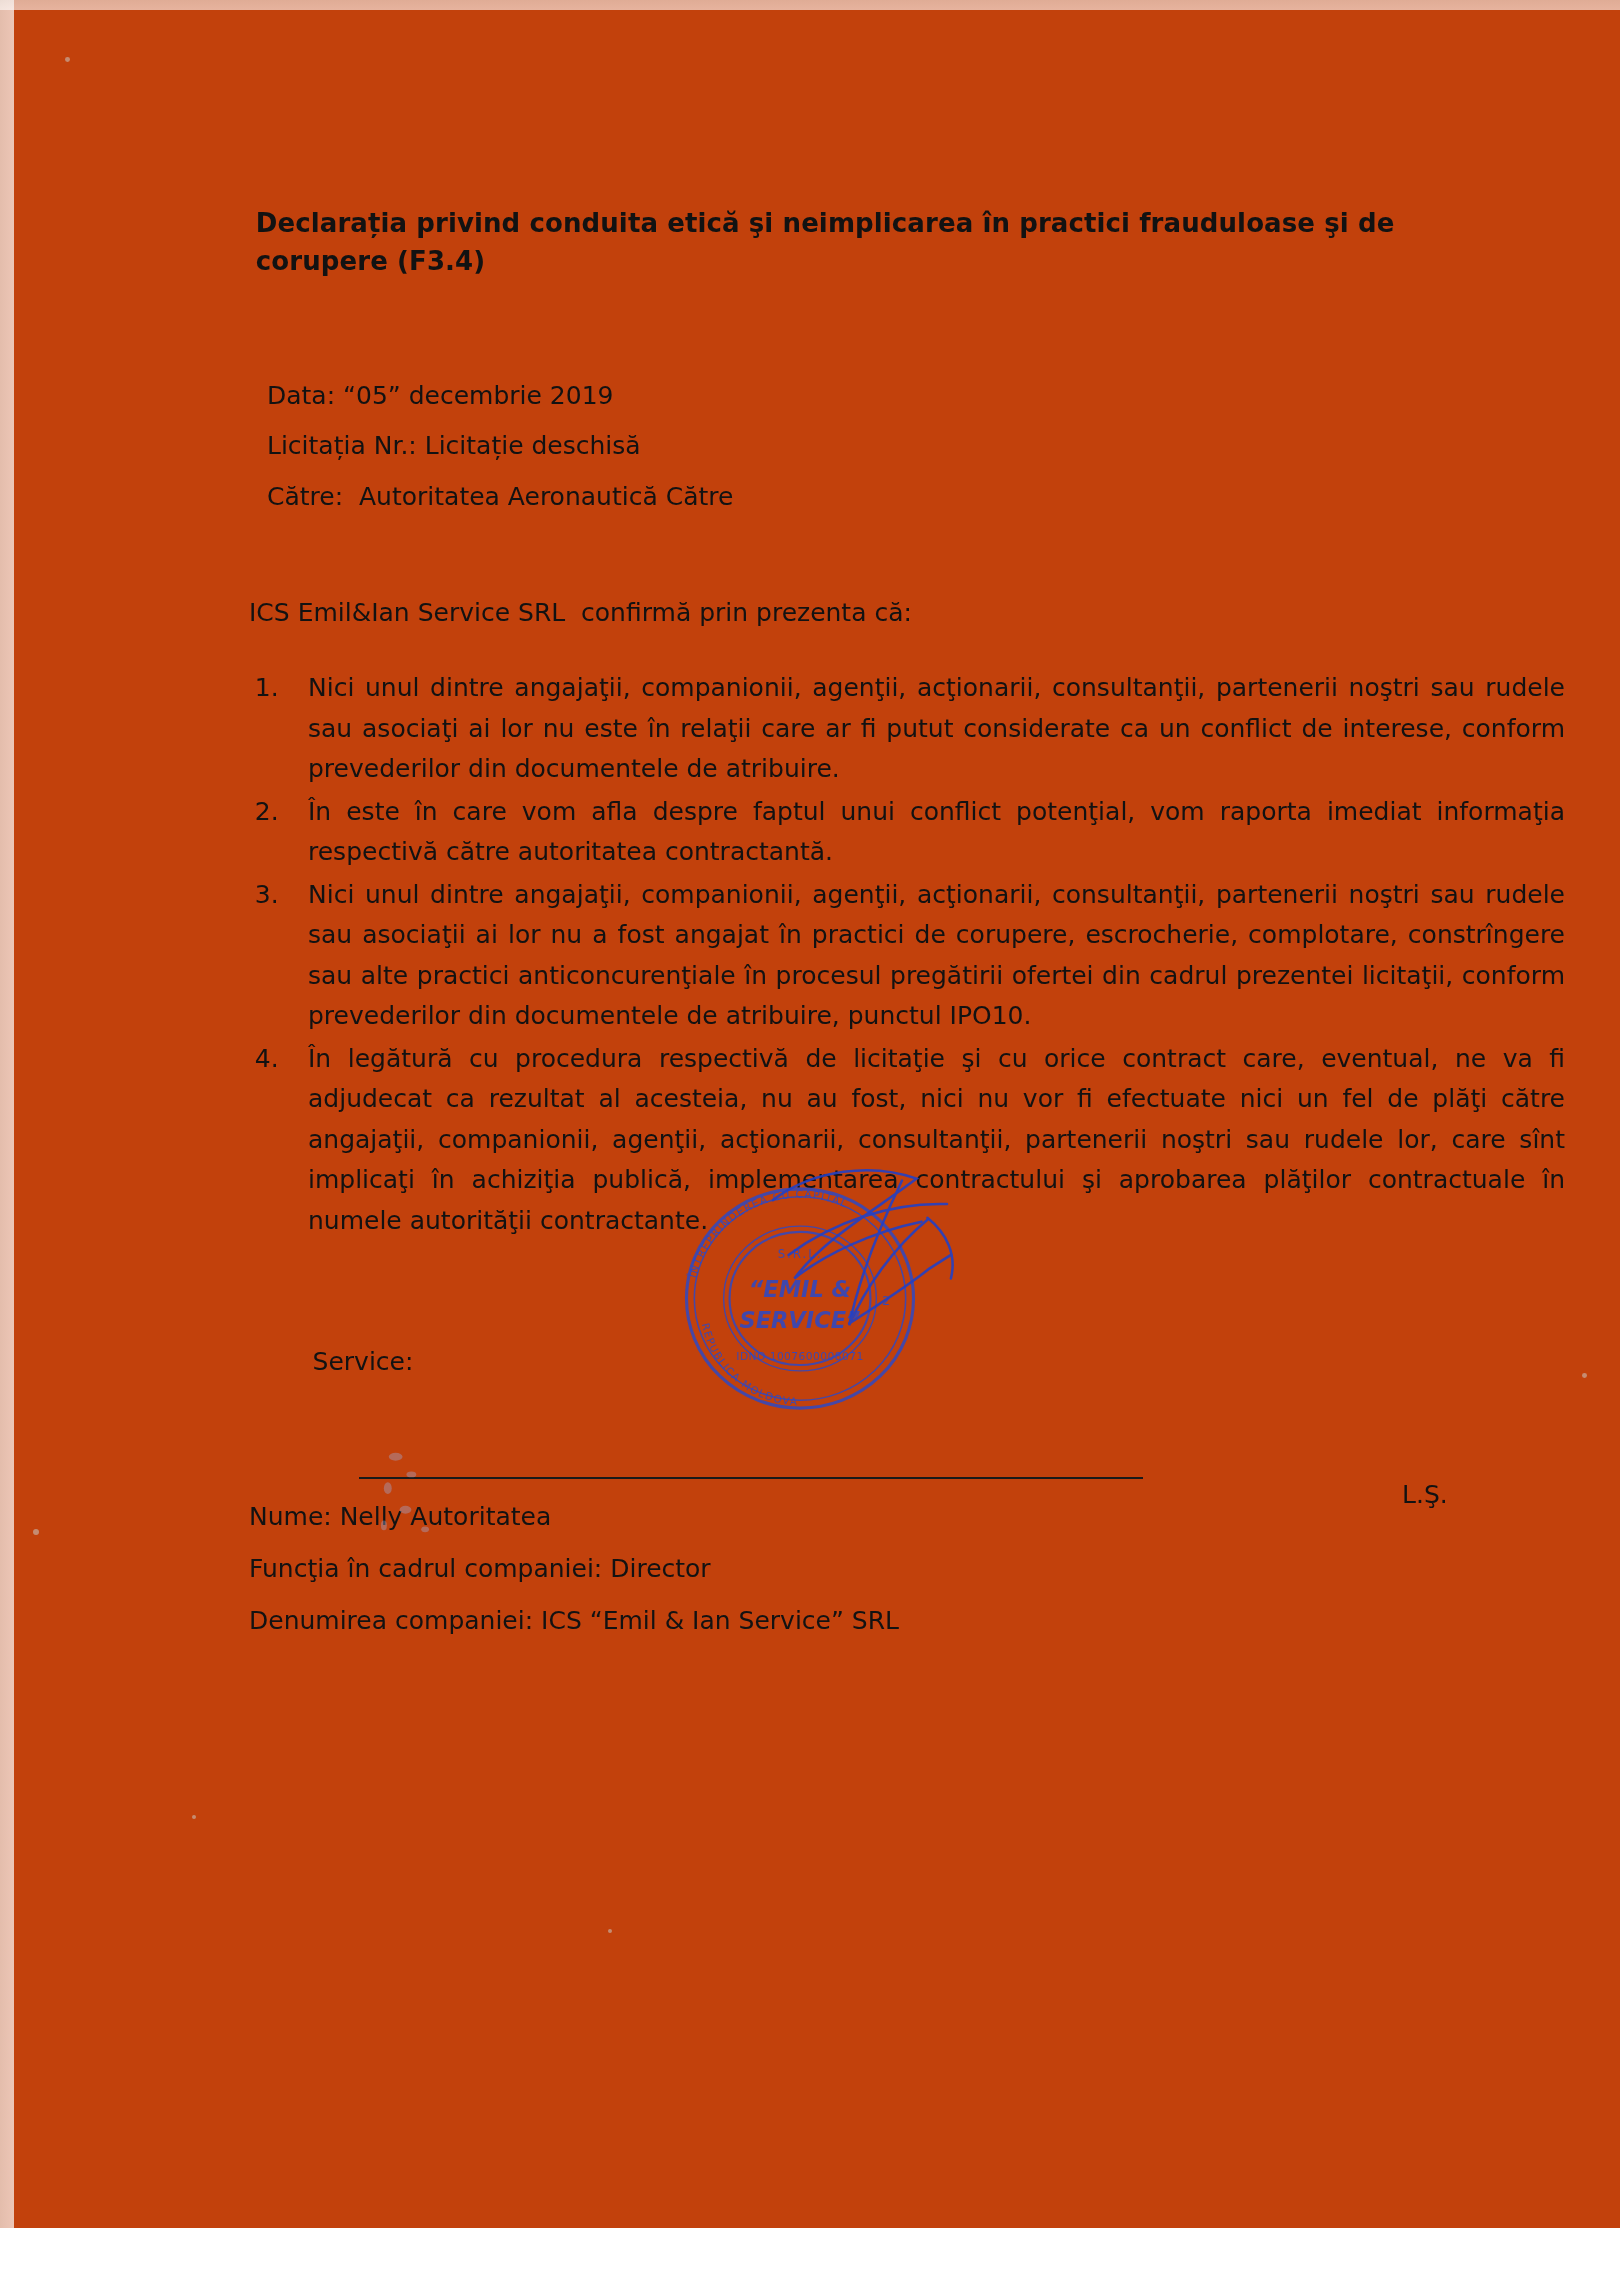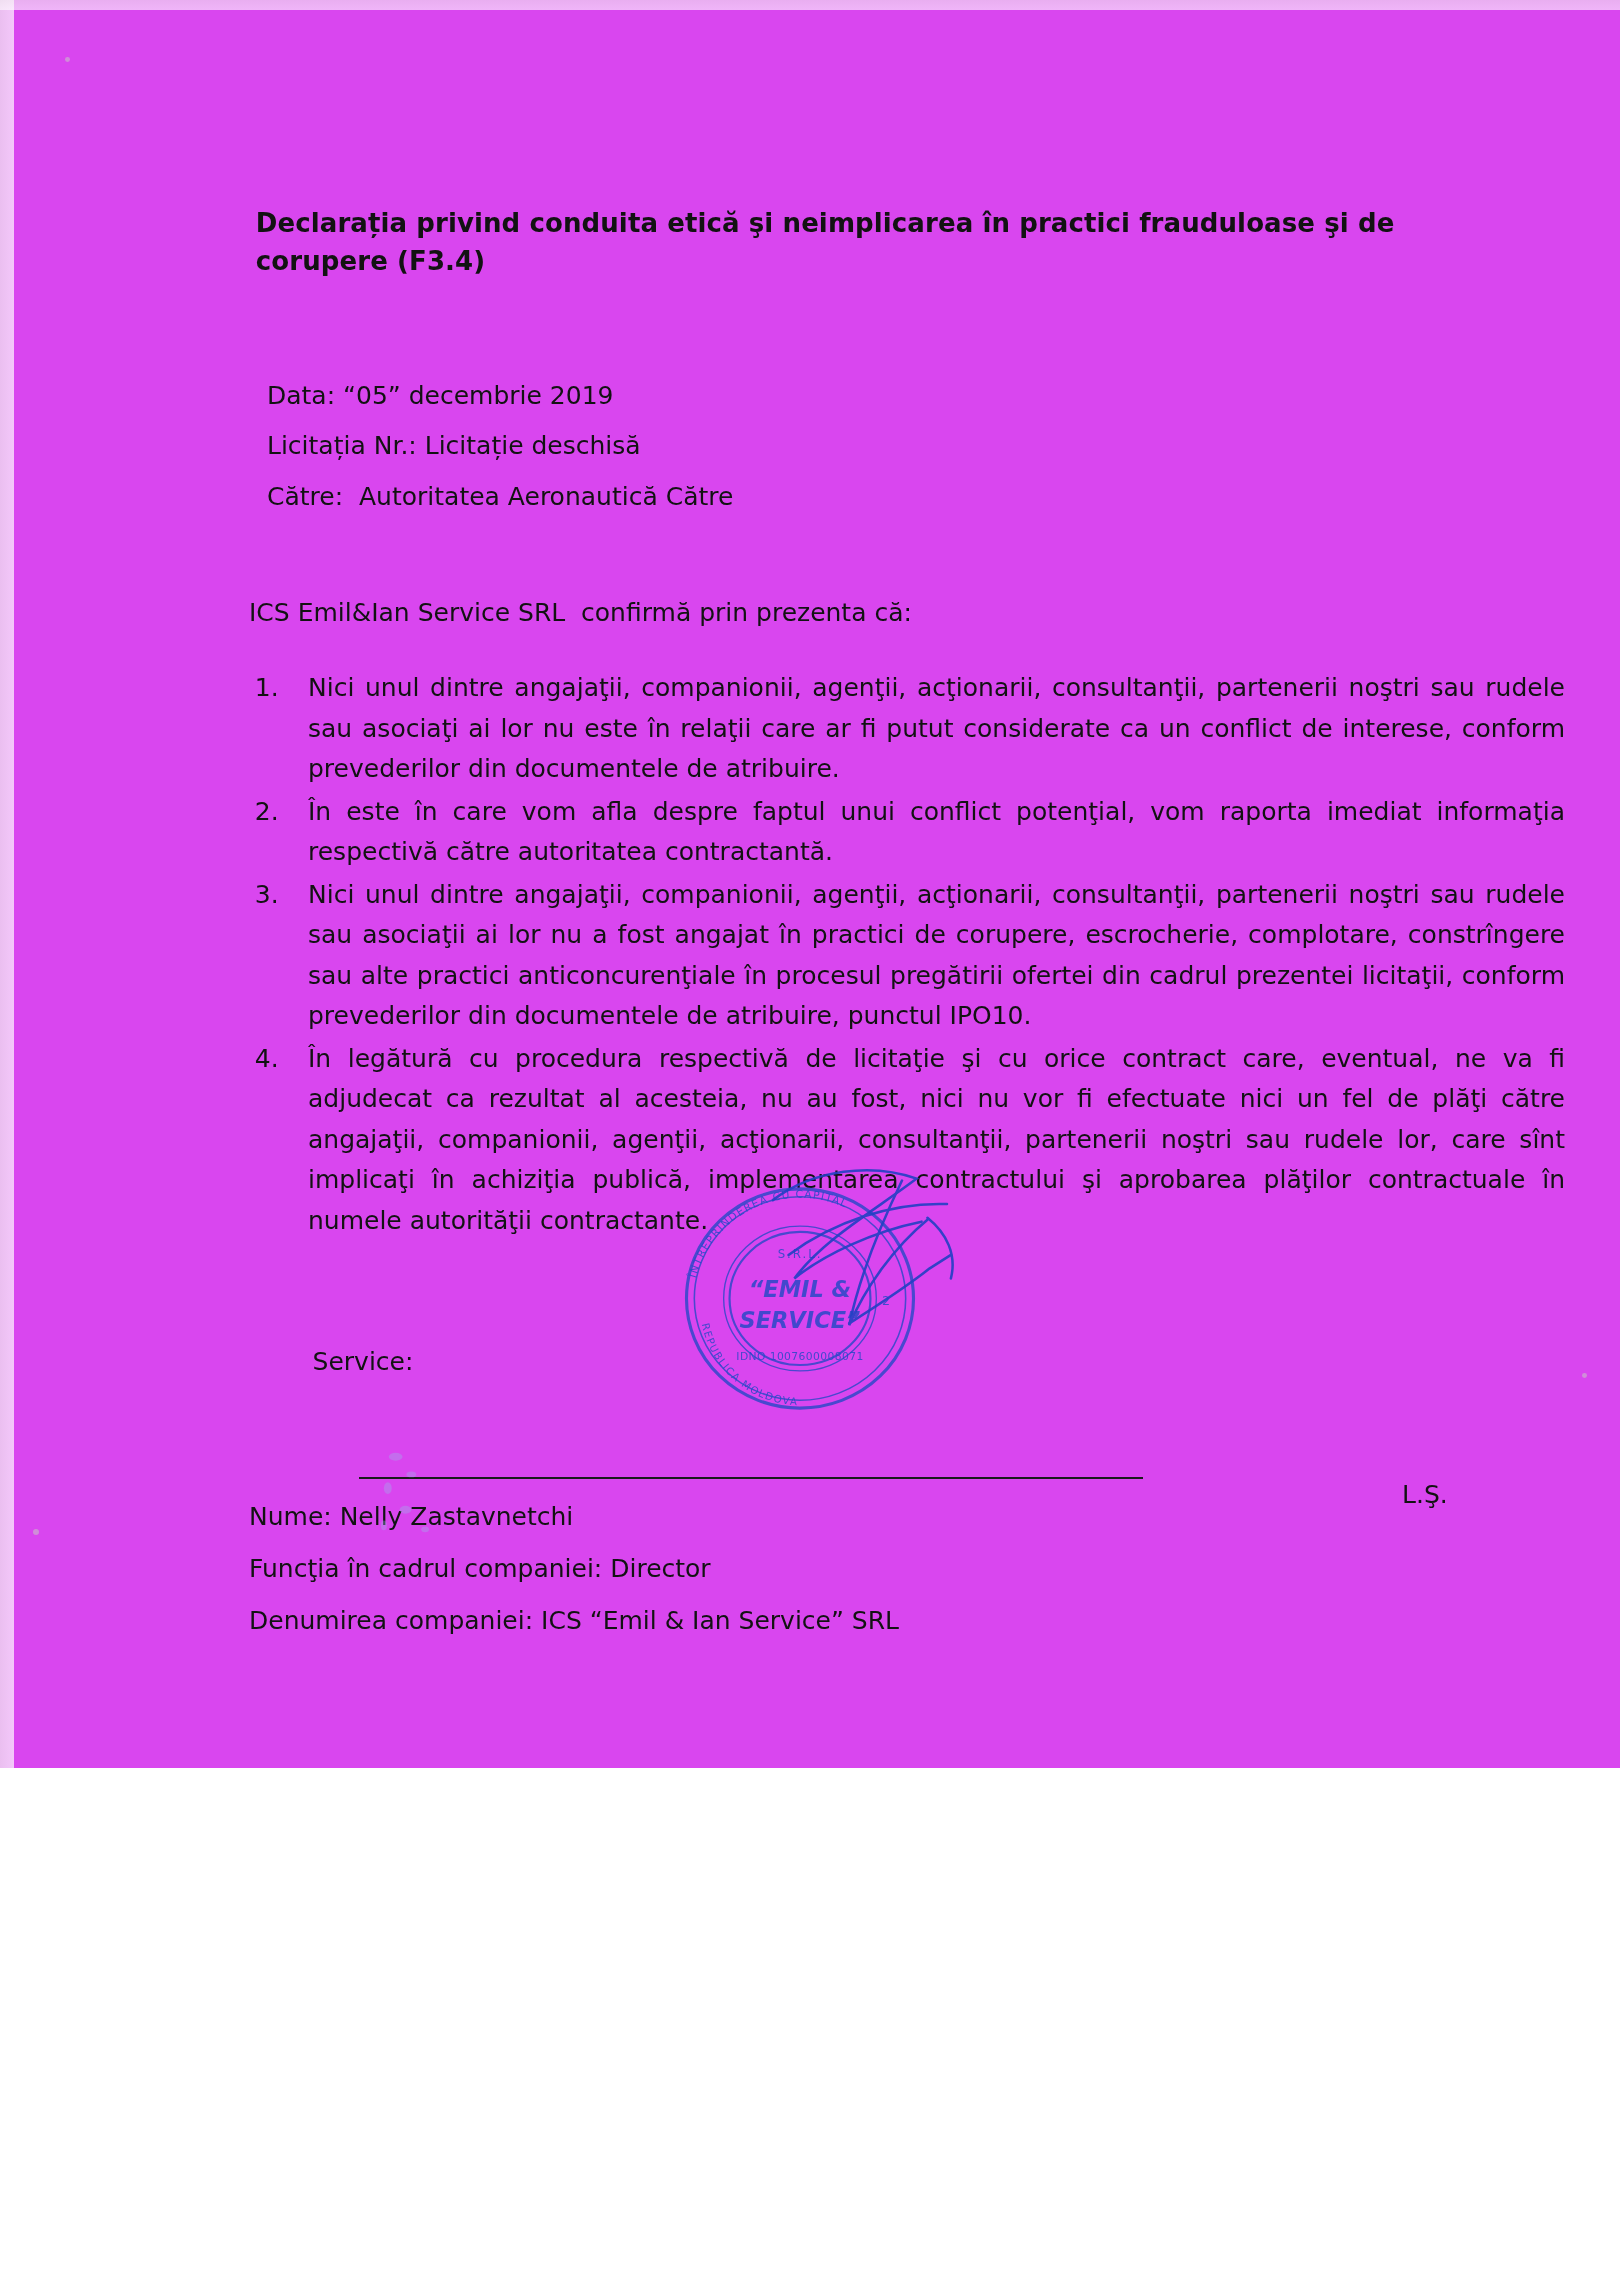--- a/index.html
+++ b/index.html
@@ -6,22 +6,22 @@
     margin: 0;
     padding: 0;
     background: #ffffff;
   }
   body {
     font-family: "DejaVu Sans", sans-serif;
   }
   .page {
     position: relative;
     width: 1620px;
-    height: 1768px;
-    background: #d946ef;
+    height: 2228px;
+    background: #c2410c;
     overflow: hidden;
   }
   
   .scan-edge-left {
     position: absolute;
     top: 0; left: 0;
     width: 13.7px; height: 100%;
     background: linear-gradient(to right, #f2f2f0, #ffffff);
     opacity: .7;
   }
@@ -176,21 +176,21 @@
       <li>În este în care vom afla despre faptul unui conflict potenţial, vom raporta imediat informaţia respectivă către autoritatea contractantă.</li>
       <li>Nici unul dintre angajaţii, companionii, agenţii, acţionarii, consultanţii, partenerii noştri sau rudele sau asociaţii ai lor nu a fost angajat în practici de corupere, escrocherie, complotare, constrîngere sau alte practici anticoncurenţiale în procesul pregătirii ofertei din cadrul prezentei licitaţii, conform prevederilor din documentele de atribuire, punctul IPO10.</li>
       <li>În legătură cu procedura respectivă de licitaţie şi cu orice contract care, eventual, ne va fi adjudecat ca rezultat al acesteia, nu au fost, nici nu vor fi efectuate nici un  fel de plăţi către angajaţii, companionii, agenţii, acţionarii, consultanţii, partenerii noştri sau rudele lor, care sînt implicaţi în achiziţia publică, implementarea contractului şi aprobarea plăţilor contractuale în numele autorităţii contractante.</li>
     </ol>
 
     <div class="signblock">
       <div class="signline-row">
         <span>Service:</span>
         <span class="sig-rule"></span>
       </div>
-      <div>Nume: Nelly Zastavnetchi</div>
+      <div>Nume: Nelly Autoritatea</div>
       <div>Funcţia în cadrul companiei: Director</div>
       <div>Denumirea companiei: ICS “Emil &amp; Ian Service” SRL</div>
       <div class="ls">L.Ş.</div>
     </div>
 
   </div>
 
   <div class="stamp">
     <svg width="274" height="260" viewBox="0 0 280 265" xmlns="http://www.w3.org/2000/svg">
       <defs>

